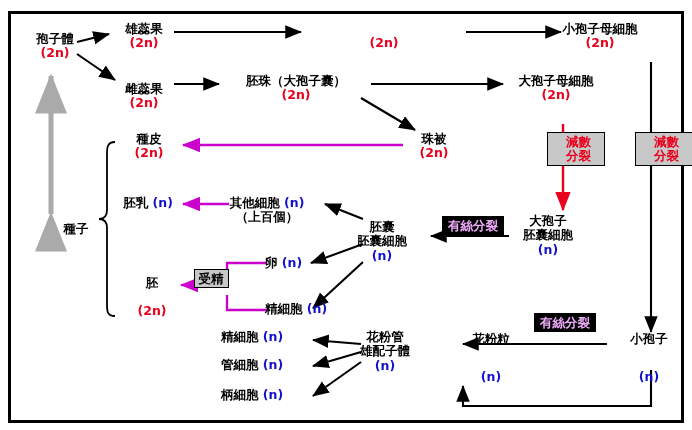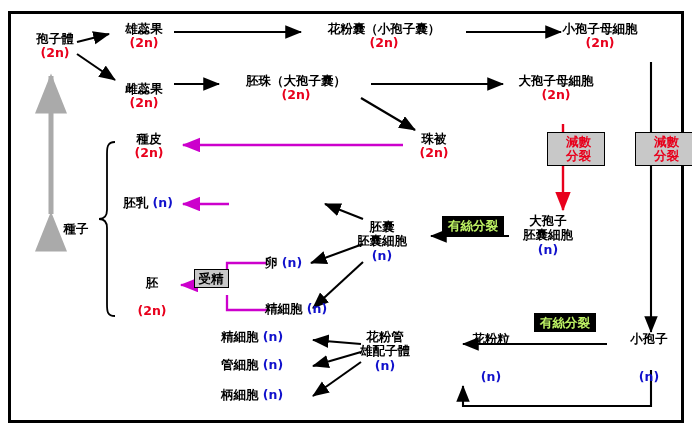--- a/index.html
+++ b/index.html
@@ -20,21 +20,21 @@
   .ploidy-n{color:#1111cc;font-weight:bold;}
   .box-gray{
     background:#c8c8c8;border:1px solid #000;padding:1px 4px;
     color:#000000;font-weight:bold;
   }
   .box-gray-red{
     background:#c8c8c8;border:1px solid #000;padding:2px 18px;
     color:#e8001c;font-weight:bold;font-size:12.5px;line-height:1.12;
   }
   .box-black{
-    background:#000;color:#bef264;border:1px solid #000;padding:1px 5px;
+    background:#000;color:#f0abfc;border:1px solid #000;padding:1px 5px;
     font-weight:bold;font-size:12.5px;
   }
   svg.layer{position:absolute;left:0;top:0;width:676px;height:412px;overflow:visible;pointer-events:none;}
 </style>
 </head>
 <body>
 
 <div id="root">
   <div id="frame">
 
@@ -128,21 +128,21 @@
       <span>雄蕊果</span><br>
       <span class="ploidy-2n">(2n)</span>
     </div>
 
     <div class="node" style="left:100px;top:60px;width:66px;margin-top:8px;">
       <span>雌蕊果</span><br>
       <span class="ploidy-2n">(2n)</span>
     </div>
 
     <div class="node" style="left:288px;top:8px;width:170px;">
-      <span>花粉囊（小孢子囊）</span><br>
+      <br>
       <span class="ploidy-2n">(2n)</span>
     </div>
 
     <div class="node" style="left:206px;top:60px;width:158px;">
       <span>胚珠（大孢子囊）</span><br>
       <span class="ploidy-2n">(2n)</span>
     </div>
 
     <div class="node" style="left:534px;top:8px;width:110px;">
       <span>小孢子母細胞</span><br>
@@ -162,20 +162,25 @@
     <div class="node" style="left:112px;top:118px;width:52px;">
       <span>種皮</span><br>
       <span class="ploidy-2n">(2n)</span>
     </div>
 
     <div class="node" style="left:110px;top:182px;width:54px;">
       <span>胚乳</span>
       <span class="ploidy-n">(n)</span>
     </div>
 
+    <div class="node" style="left:196px;top:182px;width:120px;">
+      <span>其他細胞</span>
+      <span class="ploidy-n">(n)</span><br>
+      <span>（上百個）</span>
+    </div>
 
     <div class="node" style="left:340px;top:206px;width:62px;">
       <span>胚囊</span><br>
       <span>胚囊細胞</span><br>
       <span class="ploidy-n">(n)</span>
     </div>
 
     <div class="node" style="left:500px;top:200px;width:74px;">
       <span>大孢子</span><br>
       <span>胚囊細胞</span><br>

